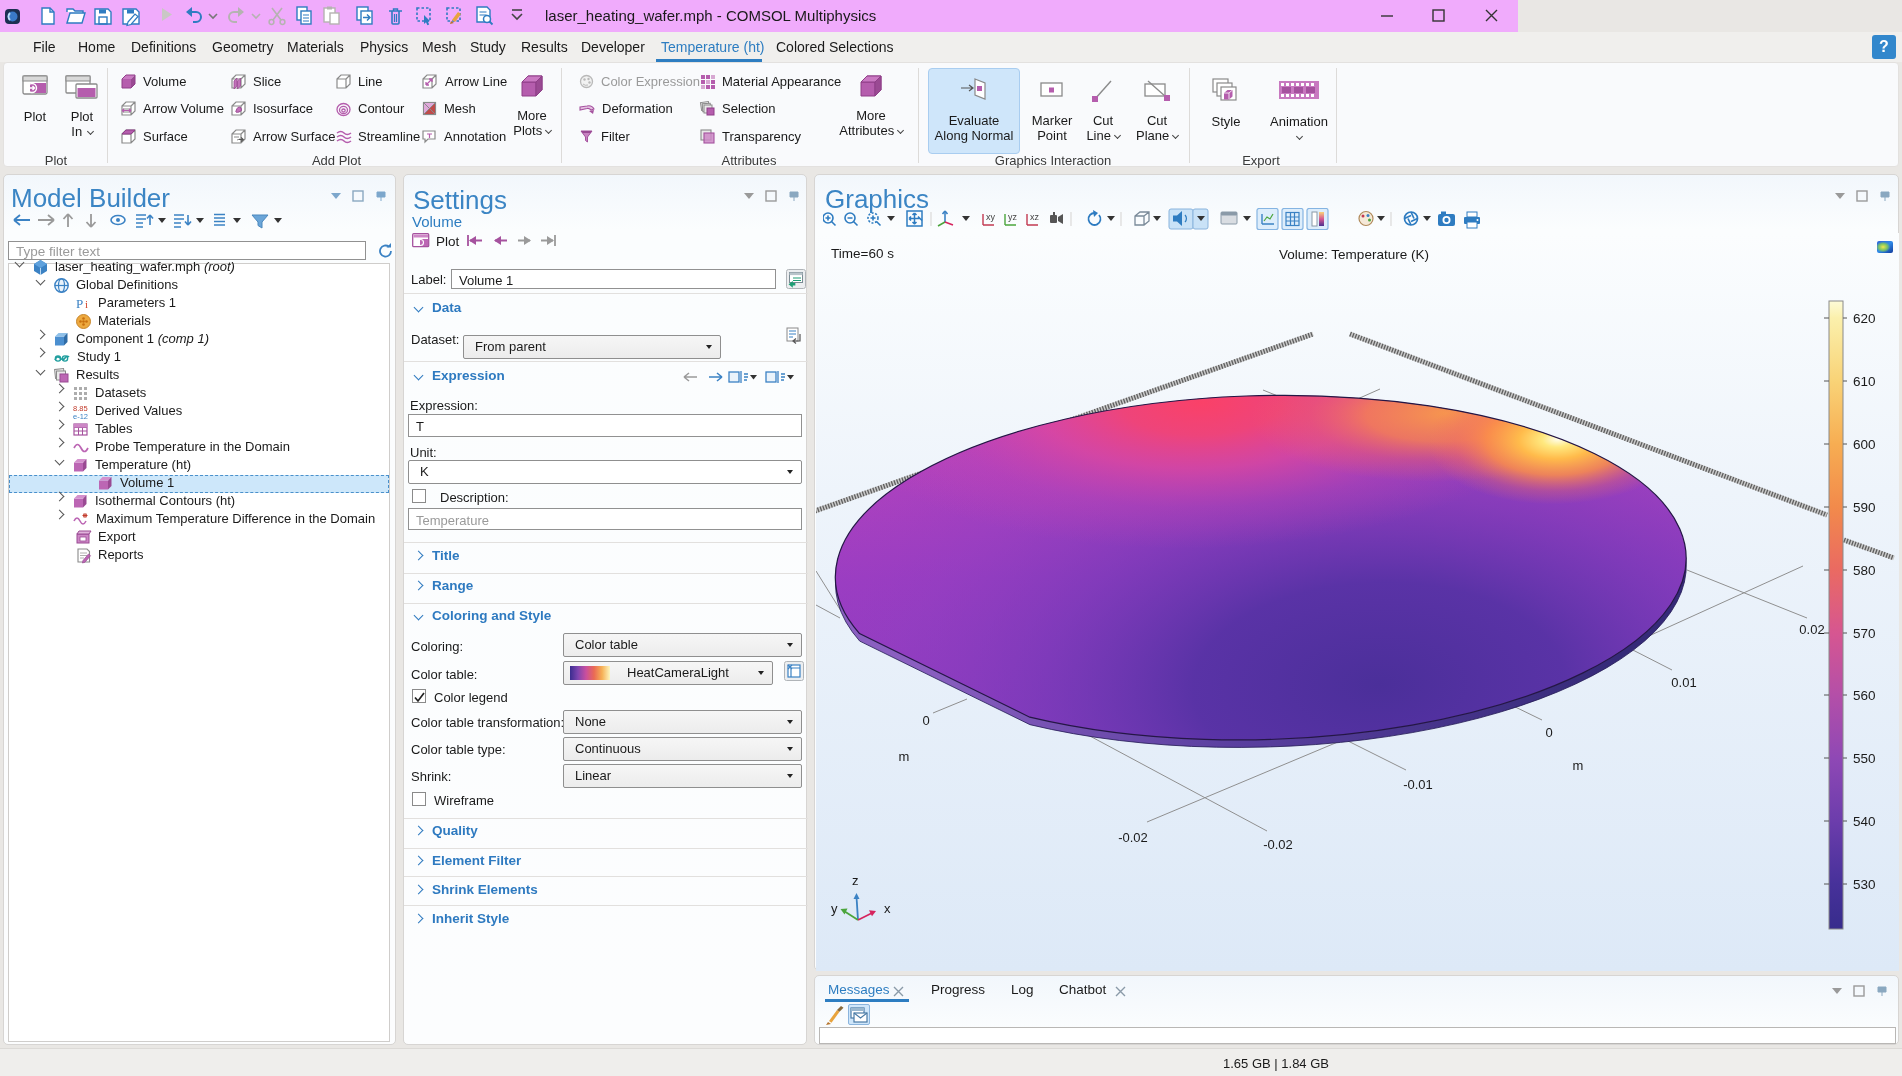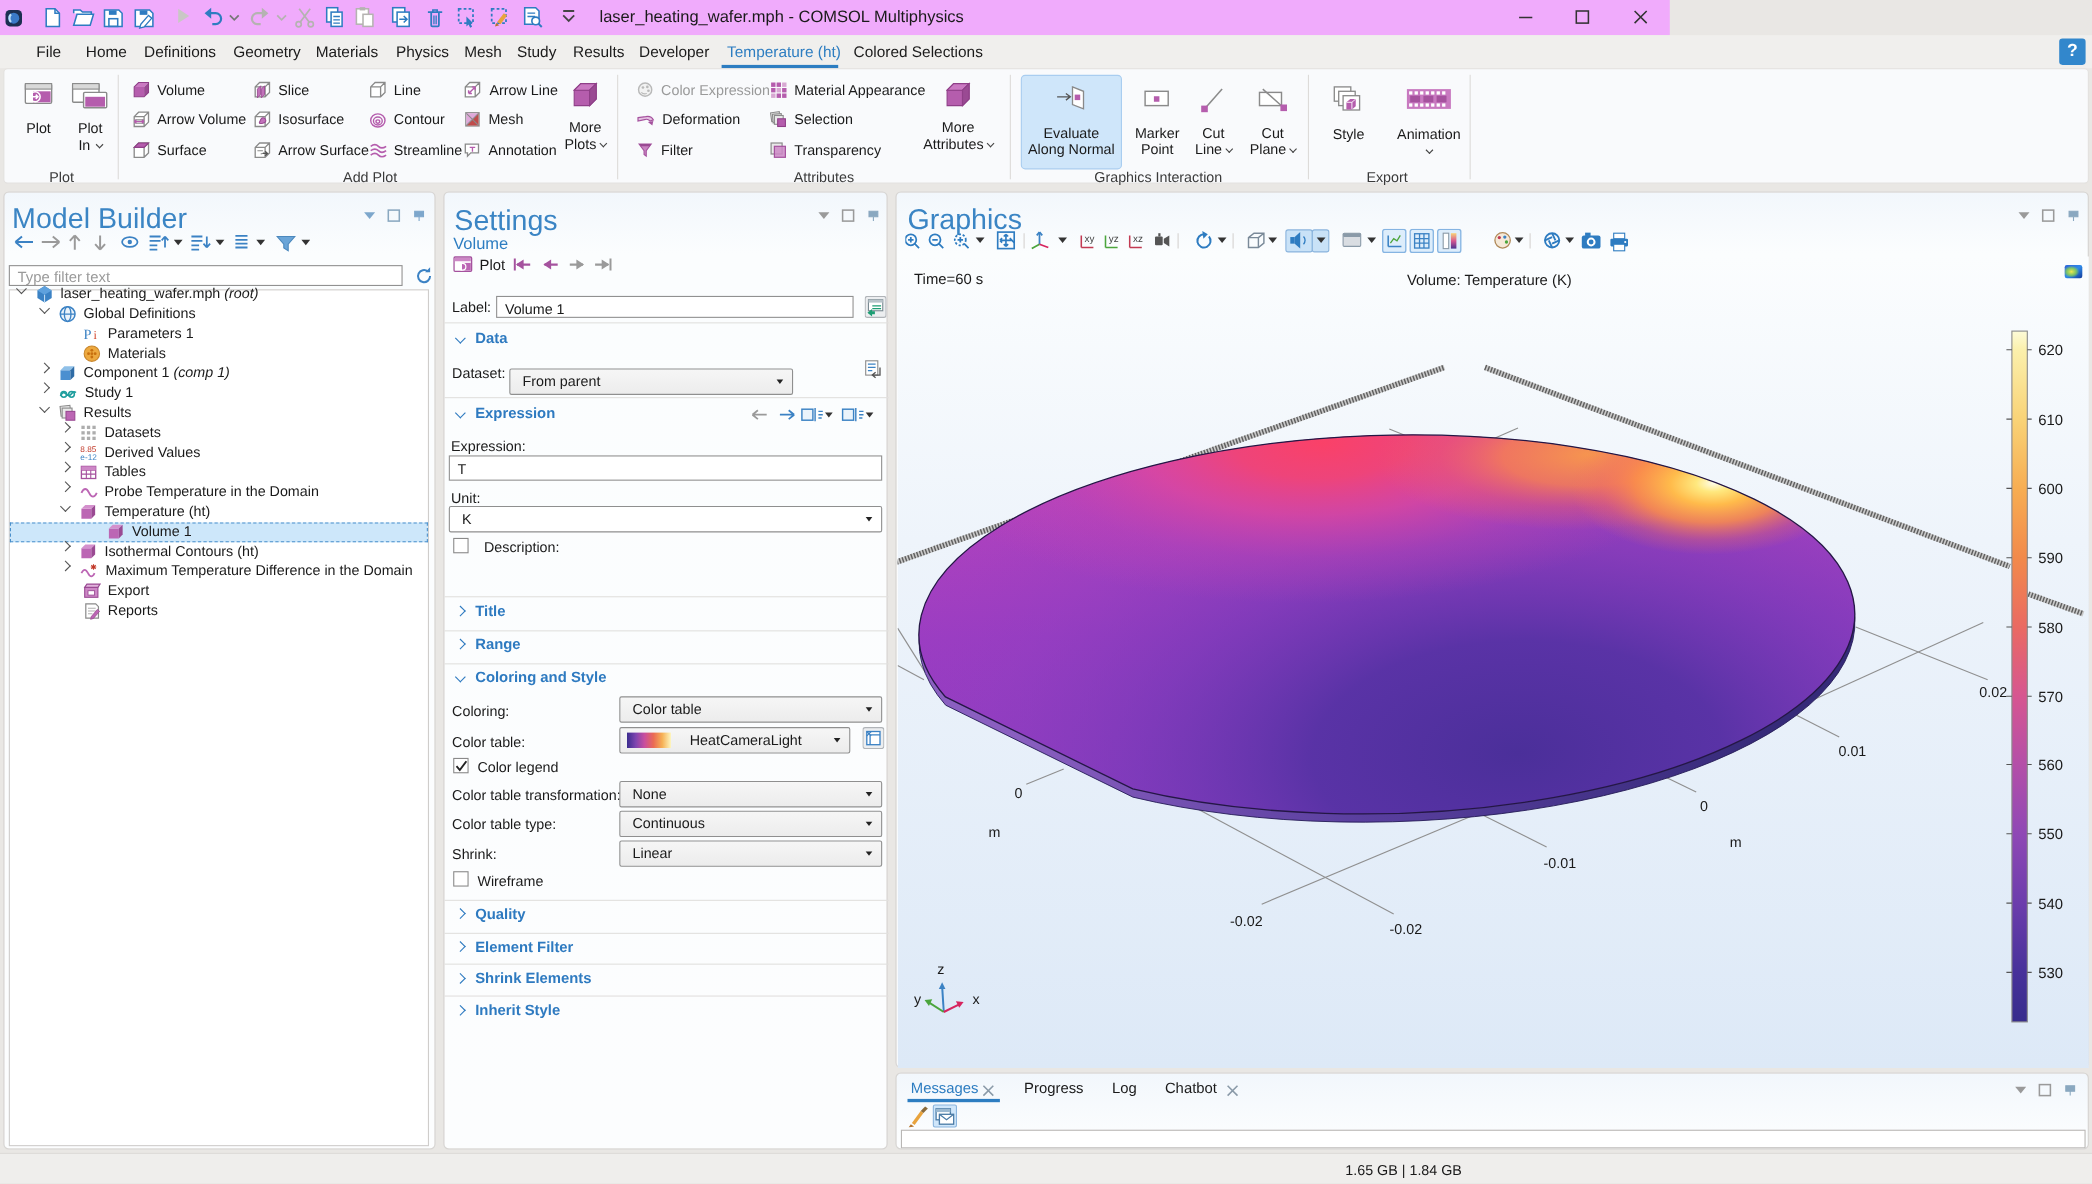--- a/index.html
+++ b/index.html
@@ -626,20 +626,21 @@
         <path d="M96 2 v12 M82 5 h0 m17 0 h4 m-4 3 h4 m-4 3 h3"></path>
       </g>
       <path d="M105 6 l3.5 4.5 3.5 -4.5 z" fill="#333"></path>
 </svg>
 <div class="lbl" style="left:6px;top:223px">Expression:</div>
 <input class="tin" style="left: 4px; top: 239px; width: 394px; height: 23px;" value="T" readonly="">
 <div class="lbl" style="left:6px;top:270px">Unit:</div>
 <div class="dd" style="left:4px;top:285px;width:394px;background:#fff">K<span class="arr"></span></div>
 <div class="cb" style="left:8px;top:314px"></div>
 <div class="lbl" style="left:36px;top:315px">Description:</div>
+<input class="tin" style="left: 4px; top: 333px; width: 394px; height: 22px; color: rgb(154, 154, 154);" value="Temperature" readonly="">
 <div class="sep" style="left:0;top:367px;width:404px"></div>
 <span class="chev closed" style="position:absolute;left:11px;top:377px;border-color:#2e7ac0"></span>
 <div class="shead" style="left:28px;top:373px">Title</div>
 <div class="sep" style="left:0;top:398px;width:404px"></div>
 <span class="chev closed" style="position:absolute;left:11px;top:407px;border-color:#2e7ac0"></span>
 <div class="shead" style="left:28px;top:403px">Range</div>
 <div class="sep" style="left:0;top:428px;width:404px"></div>
 <span class="chev open" style="position:absolute;left:11px;top:437px;border-color:#2e7ac0"></span>
 <div class="shead" style="left:28px;top:433px">Coloring and Style</div>
 <div class="lbl" style="left:7px;top:464px">Coloring:</div>

